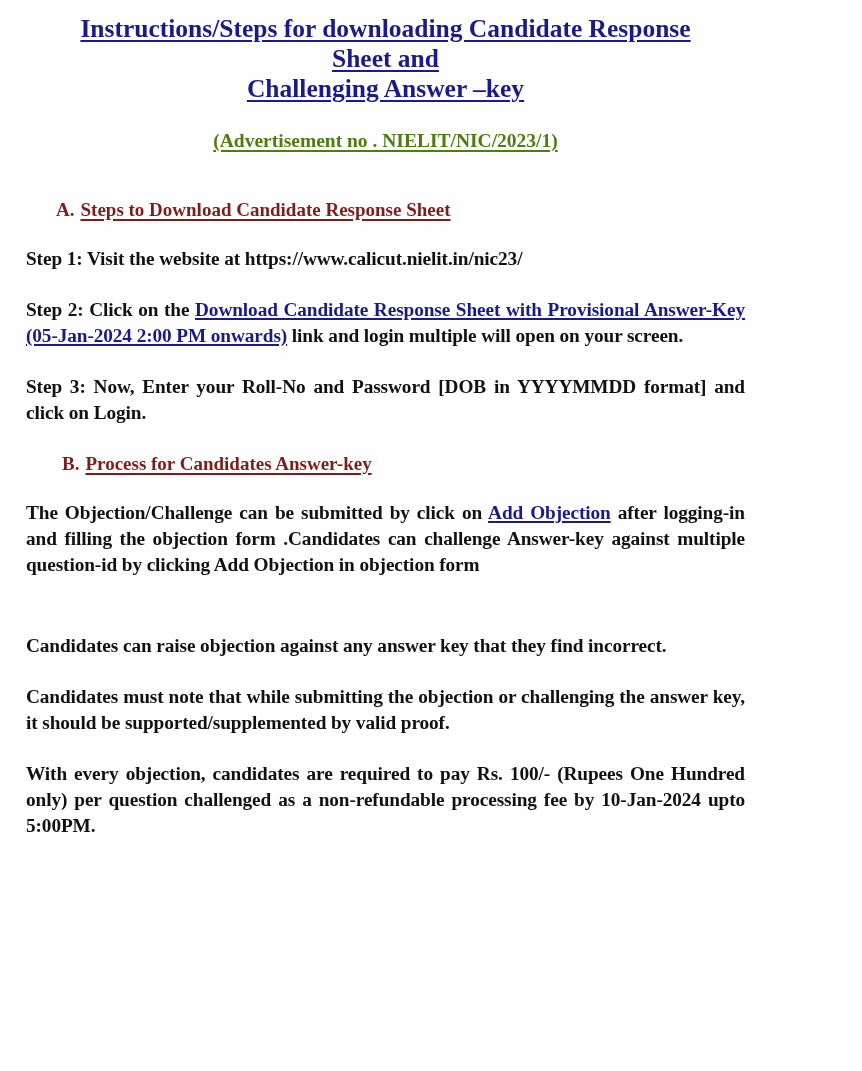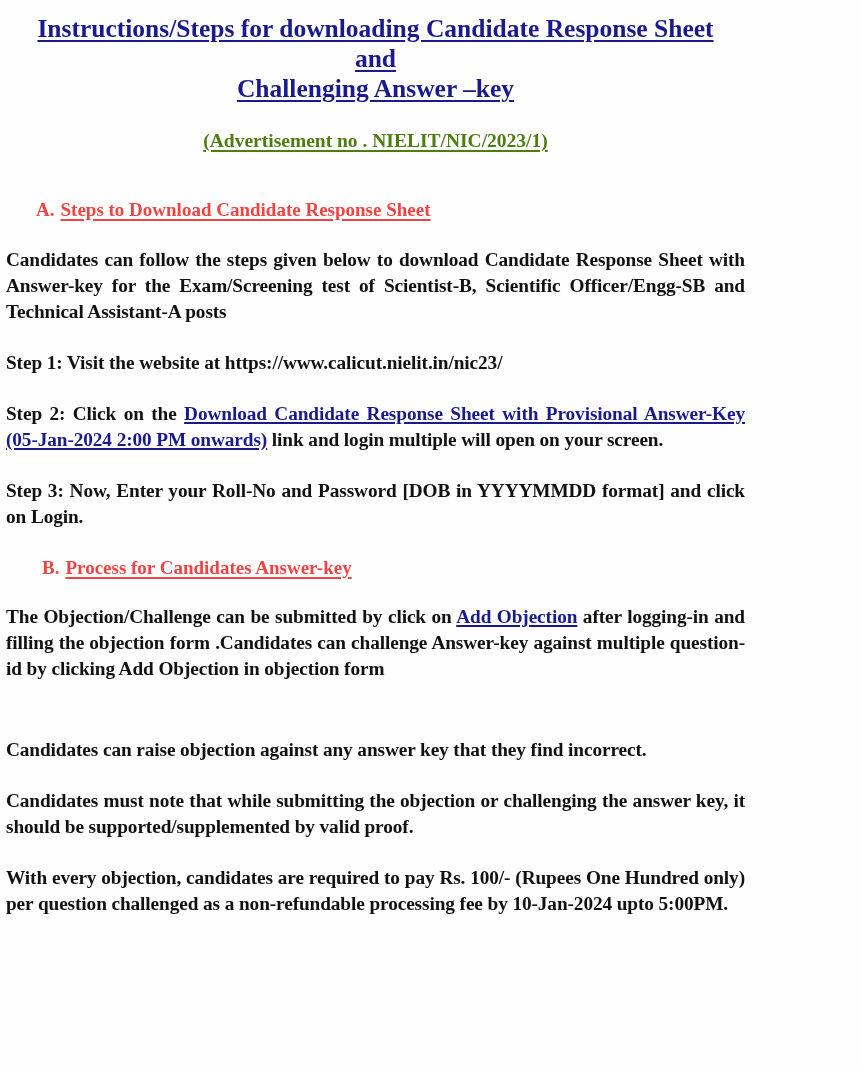--- a/index.html
+++ b/index.html
@@ -14,21 +14,21 @@
     overflow: hidden;
     font-family: "Liberation Serif", "DejaVu Serif", serif;
     color: #111111;
     background: #fefefe;
     position: relative;
   }
   .page {
     box-sizing: border-box;
     width: 758px;
     min-height: 1071px;
-    padding: 14px 13px 0 6px;
+    padding: 14px 13px 0 26px;
   }
 
   
   .doc-title {
     text-align: center;
     font-size: 25.5px;
     font-weight: bold;
     line-height: 30px;
     color: #1a1a8c;
     margin: 0;
@@ -52,21 +52,21 @@
     text-underline-offset: 3px;
     text-decoration-thickness: 2px;
   }
 
   
   .section-head {
     font-size: 19px;
     font-weight: bold;
     margin: 0;
     padding-left: 30px;
-    color: #ef4444;
+    color: #7f1d1d;
   }
   .section-head .label {
     margin-right: 6px;
   }
   .section-head .title-u {
     text-decoration: underline;
     text-underline-offset: 3px;
     text-decoration-thickness: 2px;
   }
   #section-a-head { margin-top: 47px; }
@@ -107,21 +107,20 @@
   </h1>
 
   <div class="ad-line">
     <span>(Advertisement no . NIELIT/NIC/2023/1)</span>
   </div>
 
   <div class="section-head" id="section-a-head">
     <span class="label">A.</span><span class="title-u">Steps to Download Candidate Response Sheet</span>
   </div>
 
-  <p class="body gap-26">Candidates can follow the steps given below to download Candidate Response Sheet with Answer-key   for the Exam/Screening test of Scientist-B, Scientific Officer/Engg-SB  and Technical Assistant-A posts</p>
 
   <p class="body gap-25">Step 1: Visit the website  at https://www.calicut.nielit.in/nic23/</p>
 
   <p class="body gap-25"><span>Step 2: Click on the </span><a href="#" class="doc-link">Download Candidate Response Sheet with Provisional Answer-Key (05-Jan-2024 2:00 PM onwards)</a><span>  link and login multiple will open on your screen.</span></p>
 
   <p class="body gap-25">Step 3: Now, Enter your Roll-No and Password [DOB in YYYYMMDD format] and click on Login.</p>
 
 
   <div class="section-head" id="section-b-head">
     <span class="label">B.</span><span class="title-u">Process for Candidates Answer-key</span>

